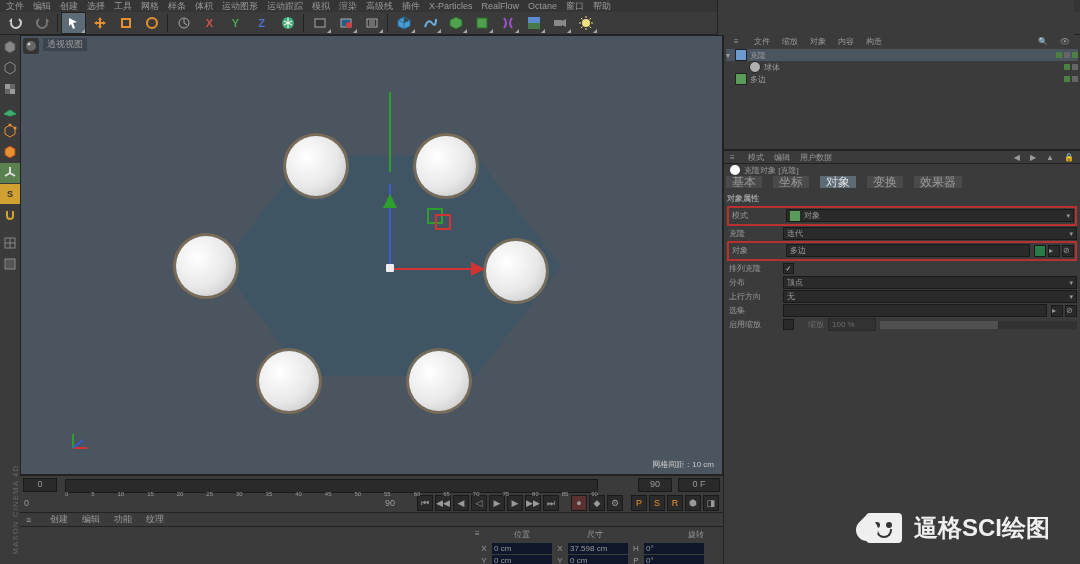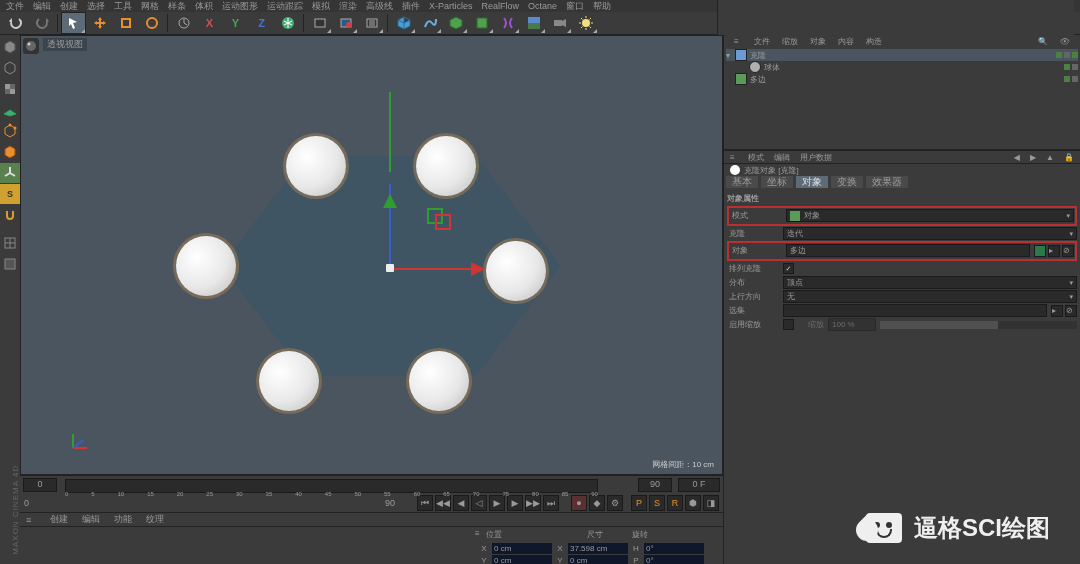--- a/index.html
+++ b/index.html
@@ -49,21 +49,21 @@
 .rtabs{height:12px;display:flex;gap:4px;padding:0 6px;align-items:center;font-size:8px}
 .rtabs span{padding:0 4px}
 .objtree{height:98px;background:#3b3b3b;border-bottom:1px solid #222;padding:2px}
 .trow{display:flex;align-items:center;height:12px;gap:3px;font-size:8px}
 .trow .tdots{margin-left:auto;display:flex;gap:2px}
 .trow .tdots span{width:6px;height:6px;background:#666}
 .trow .tbox{width:10px;height:10px;background:#444;border:1px solid #222;display:inline-block}
 .attr-head{height:12px;display:flex;gap:10px;padding:0 6px;align-items:center;font-size:8px;border-top:1px solid #222}
 .attr-title{height:12px;display:flex;align-items:center;padding:0 6px;gap:4px;border-top:1px solid #222;font-size:8px}
 .attr-title .icn{width:10px;height:10px;background:#fff;border-radius:50%;display:inline-block}
-.attr-tabs{height:12px;display:flex;gap:3px;padding:0 2px;font-size:10px}
+.attr-tabs{height:12px;display:flex;gap:11px;padding:0 2px;font-size:12px}
 .attr-tabs span{padding:0 6px;background:#4a4a4a;line-height:12px}
 .attr-tabs .active{background:#5c6b76;color:#ddd}
 .attr-body{flex:1;padding:3px;overflow:hidden;font-size:8px}
 .arow{display:flex;align-items:center;height:13px;gap:4px;margin-bottom:1px}
 .arow .al{width:52px;display:flex;align-items:center;gap:2px}
 .arow .af{flex:1;height:11px;background:#2a2a2a;border:1px solid #1a1a1a;padding:0 3px;display:flex;align-items:center}
 .arow .af.tiny{flex:none;width:40px}
 .arow .af.dd::after{content:"▾";margin-left:auto;font-size:7px}
 .arow .cb{width:9px;height:9px;background:#2a2a2a;border:1px solid #1a1a1a;display:inline-block}
 .arow .cb.on::after{content:"✓";color:#ccc;font-size:7px;display:block;line-height:9px;text-align:center}
@@ -395,23 +395,23 @@
       <span>编辑</span>
       <span>功能</span>
       <span>纹理</span>
     </div>
 
     <div class="coords">
       <div style="flex:1"></div>
       <div style="display:flex;flex-direction:column;padding:2px">
         <div style="display:flex;gap:1px;font-size:8px;margin-bottom:1px">
           <span style="width:10px">≡</span>
-          <span style="width:72px;text-align:left">位置</span>
+          <span style="width:72px;text-align:center">位置</span>
           <span style="width:72px;text-align:center">尺寸</span>
-          <span style="width:72px;text-align:left">旋转</span>
+          <span style="width:72px;text-align:right">旋转</span>
         </div>
         <div class="cgrid">
           <span class="lbl">X</span>
             <span>0 cm</span>
           <span class="lbl">X</span>
             <span>37.598 cm</span>
           <span class="lbl">H</span>
             <span>0°</span>
             <span class="lbl"></span>
           <span class="lbl">Y</span>

